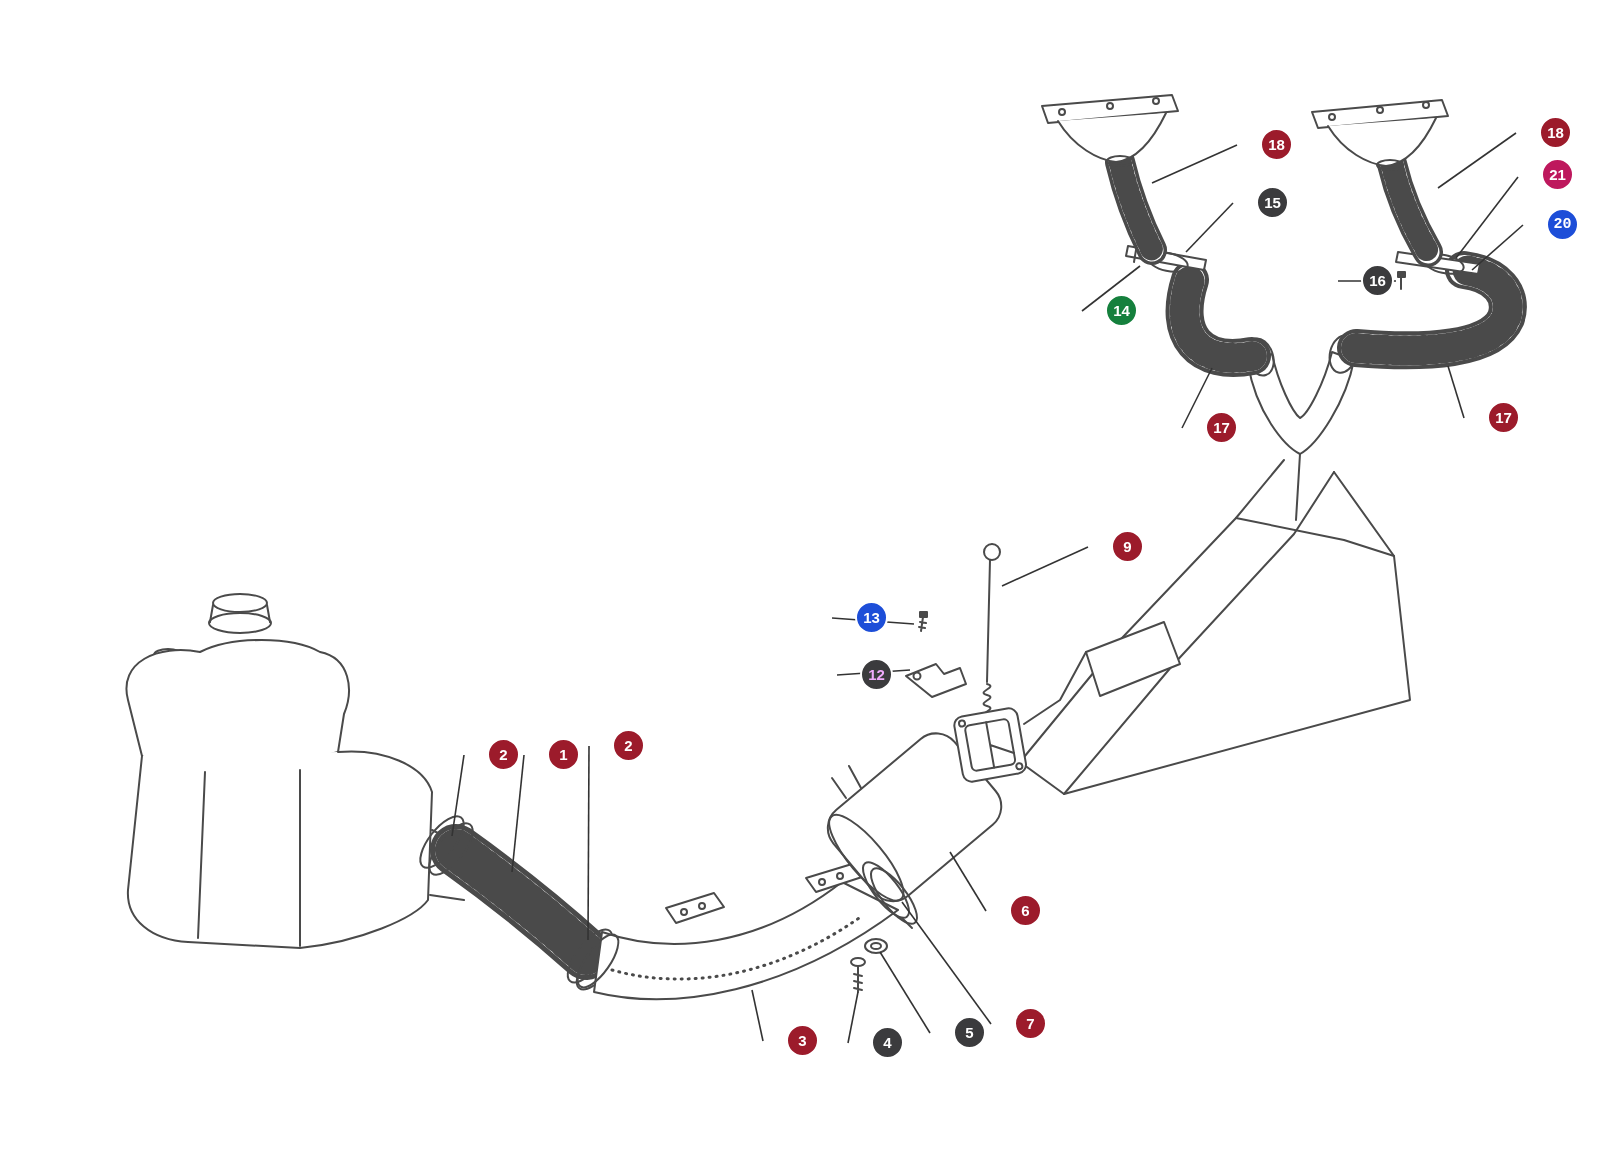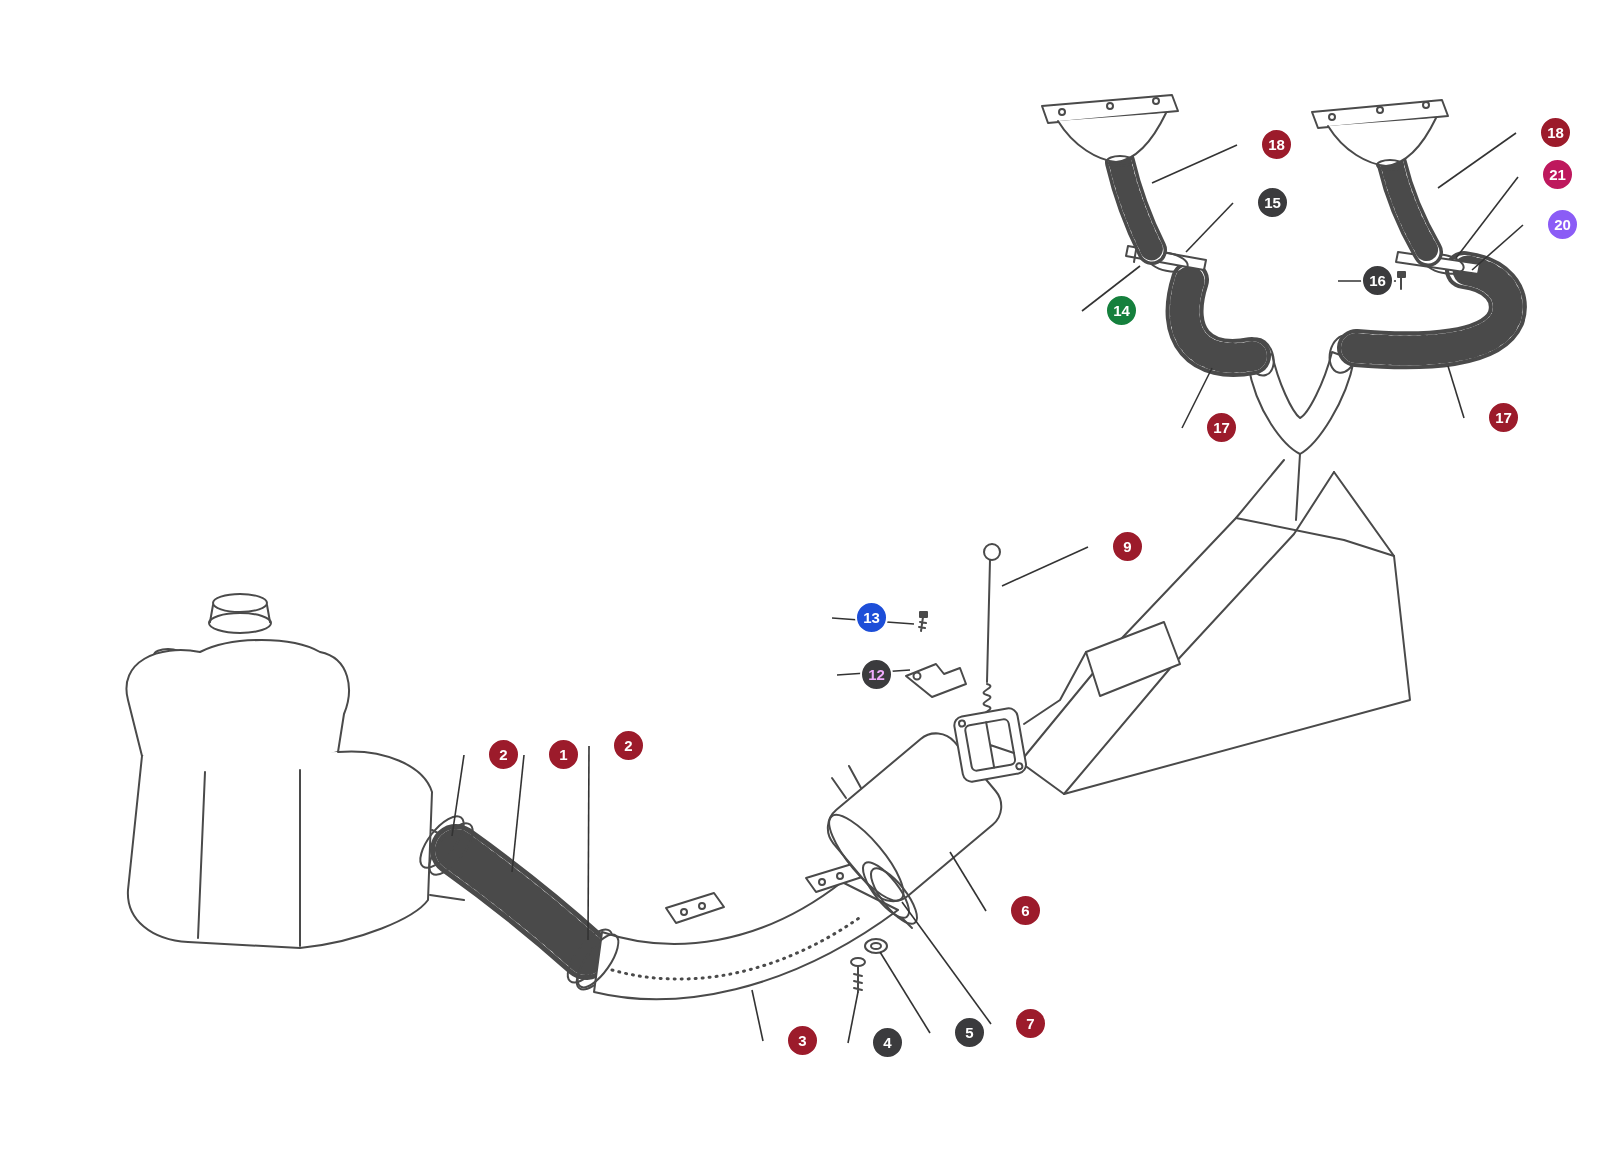--- a/index.html
+++ b/index.html
@@ -210,21 +210,21 @@
         <line x1="848" y1="1043" x2="858" y2="992" stroke="#333333" stroke-width="1.6"></line>
         <line x1="763" y1="1041" x2="752" y2="990" stroke="#333333" stroke-width="1.6"></line>
       </g>
   </svg>
 
   <div id="callout-layer">
       <div class="badge" style="left: 1220px; top: 128px; background: rgb(156, 27, 43); color: rgb(255, 255, 255);">18</div>
       <div class="badge" style="left: 1499px; top: 116px; background: rgb(156, 27, 43); color: rgb(255, 255, 255);">18</div>
       <div class="badge" style="left: 1216px; top: 186px; background: rgb(59, 59, 61); color: rgb(255, 255, 255);">15</div>
       <div class="badge" style="left: 1501px; top: 158px; background: #be185d; color: rgb(255, 255, 255);">21</div>
-      <div class="badge" style="left: 1506px; top: 208px; background: #8b5cf6; color: rgb(255, 255, 255);">20</div>
+      <div class="badge" style="left: 1506px; top: 208px; background: #1d4ed8; color: rgb(255, 255, 255); font-family: Liberation Mono, monospace;">20</div>
       <div class="badge" style="left: 1321px; top: 264px; background: rgb(59, 59, 61); color: rgb(255, 255, 255);">16</div>
       <div class="badge" style="left: 1065px; top: 294px; background: #15803d; color: rgb(255, 255, 255);">14</div>
       <div class="badge" style="left: 1165px; top: 411px; background: rgb(156, 27, 43); color: rgb(255, 255, 255);">17</div>
       <div class="badge" style="left: 1447px; top: 401px; background: rgb(156, 27, 43); color: rgb(255, 255, 255);">17</div>
       <div class="badge" style="left: 1071px; top: 530px; background: rgb(156, 27, 43); color: rgb(255, 255, 255);">9</div>
       <div class="badge" style="left: 815px; top: 601px; background: #1d4ed8; color: rgb(255, 255, 255);">13</div>
       <div class="badge" style="left: 820px; top: 658px; background: rgb(59, 59, 61); color: #f0abfc;">12</div>
       <div class="badge" style="left: 447px; top: 738px; background: rgb(156, 27, 43); color: rgb(255, 255, 255);">2</div>
       <div class="badge" style="left: 507px; top: 738px; background: rgb(156, 27, 43); color: rgb(255, 255, 255);">1</div>
       <div class="badge" style="left: 572px; top: 729px; background: rgb(156, 27, 43); color: rgb(255, 255, 255);">2</div>

